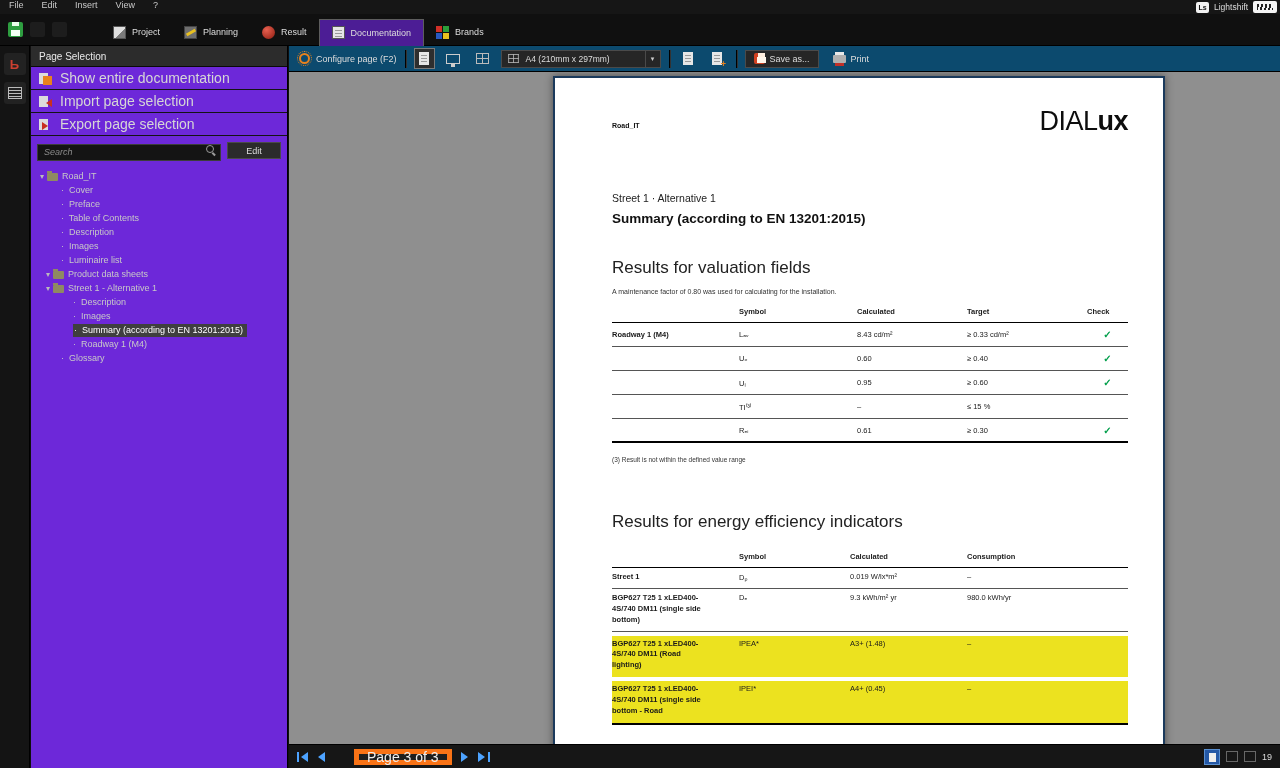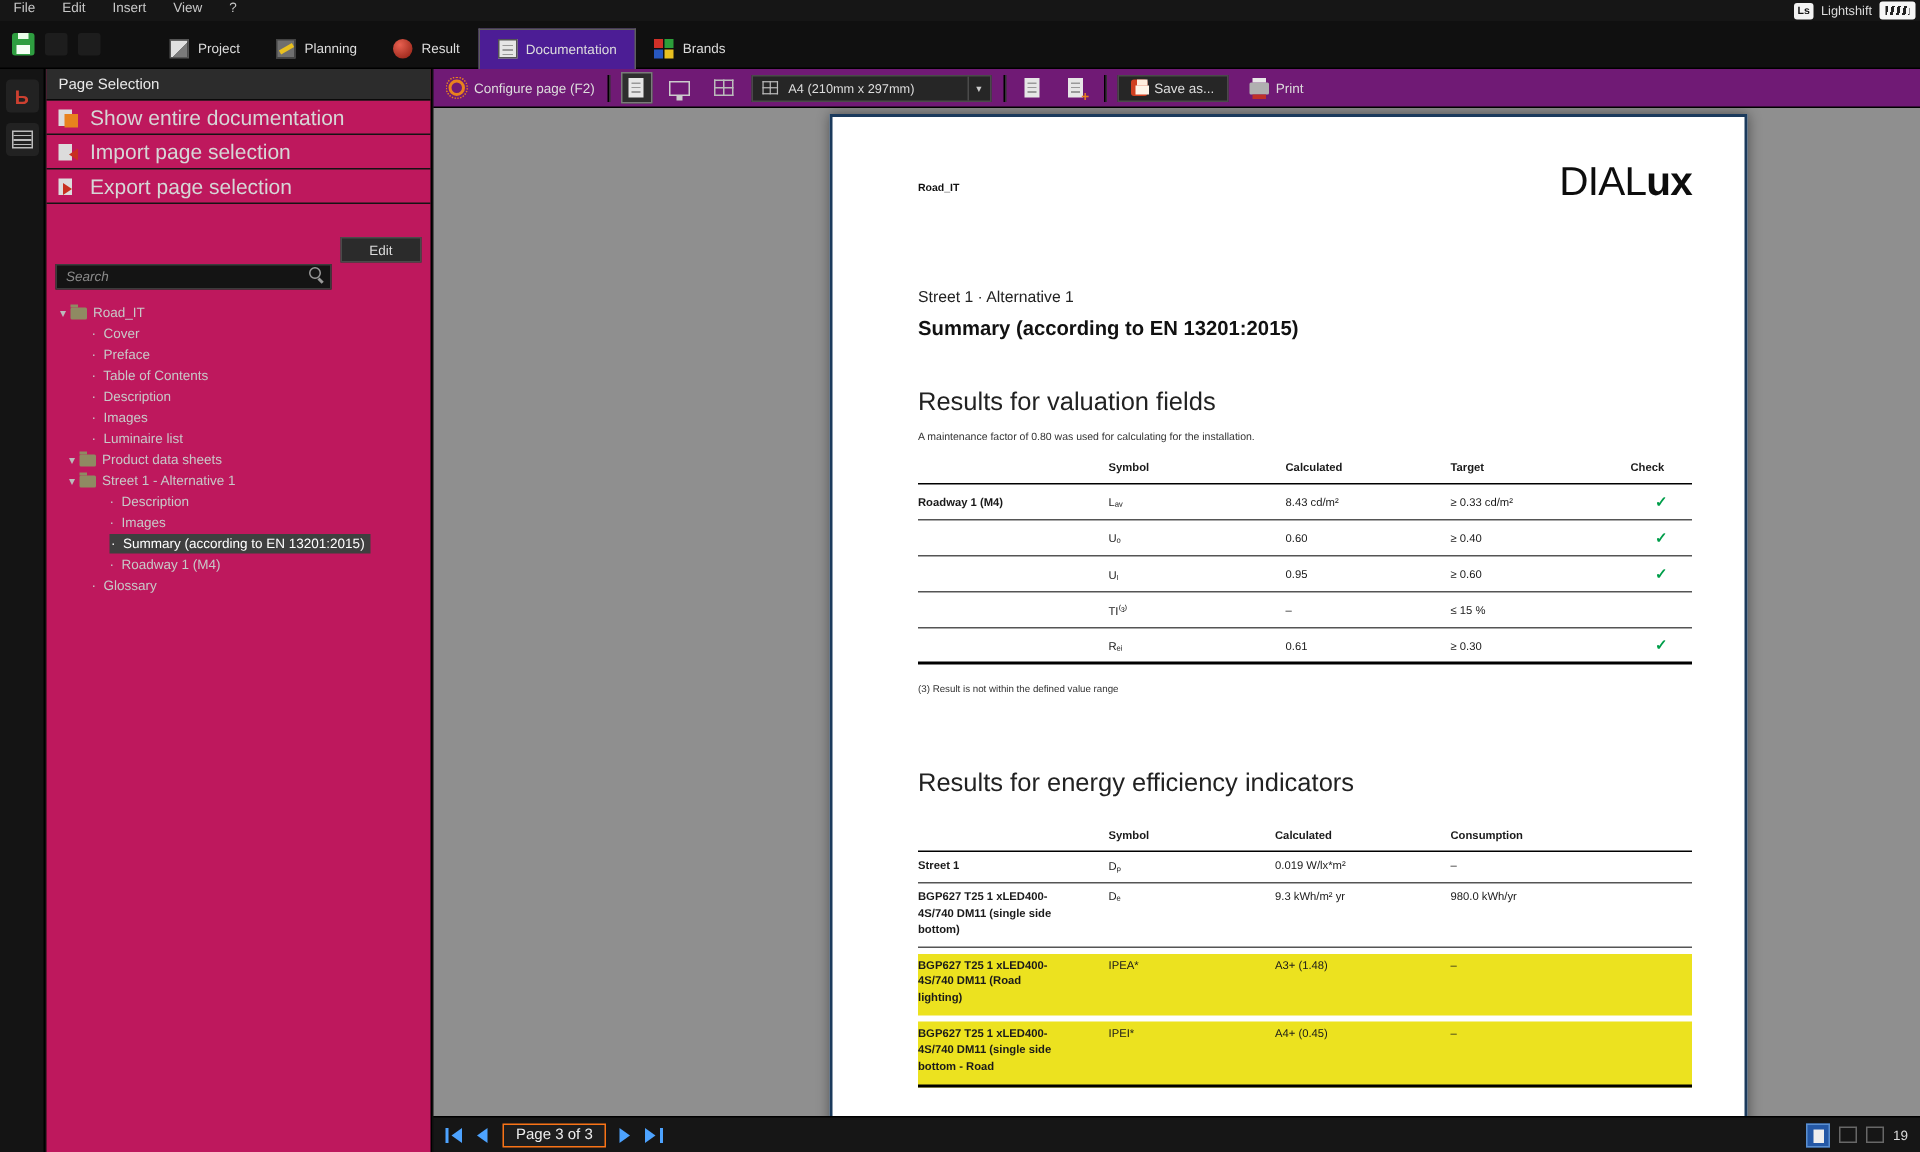--- a/index.html
+++ b/index.html
@@ -52,35 +52,35 @@
   
   .leftrail { position:absolute; top:46px; left:0; width:30px; bottom:0; background:#141414;
               border-right:1px solid #000; }
   .rail-btn { width:22px; height:22px; margin:7px auto 3px; background:#222; border-radius:3px;
               display:flex; align-items:center; justify-content:center; }
   .rail-h { color:#cc4030; font-size:13px; font-weight:bold; line-height:1; }
   .rail-doc { width:14px; height:12px; border:1px solid #bbb;
               background:repeating-linear-gradient(#0000 0 2px,#bbb 2px 3px); }
 
   
-  .sidebar { position:absolute; top:46px; left:31px; width:257px; bottom:0; background:#be185d;
+  .sidebar { position:absolute; top:46px; left:31px; width:257px; bottom:0; background:#6d28d9;
              border-right:1px solid #000; }
   .sb-header { height:21px; background:#2c2c2c; border-bottom:1px solid #0a0a0a; display:flex;
                align-items:center; padding-left:8px; font-size:10px; color:#e8e8e8; }
   .sb-action { height:23px; display:flex; align-items:center; gap:8px; padding-left:8px;
                border-bottom:1px solid #141414; font-size:14px; color:#d6d6d6; cursor:default; }
   .ai { width:13px; height:13px; position:relative; flex:0 0 13px; }
   .ai::before { content:""; position:absolute; left:0; top:1px; width:9px; height:11px; background:#dcdcdc; }
   .ai-show::after { content:""; position:absolute; left:4px; top:4px; width:9px; height:9px; background:#e8821e; }
   .ai-import::after { content:""; position:absolute; right:0; top:4px; border:4px solid transparent;
                       border-right:6px solid #c83020; }
   .ai-export::after { content:""; position:absolute; right:0; top:4px; border:4px solid transparent;
                       border-left:6px solid #c83020; }
   .sb-search { display:flex; align-items:center; gap:6px; padding:5px 6px 4px 6px; }
-  .search-wrap { position:relative; flex:1;margin-top:33px; }
+  .search-wrap { position:relative; flex:1; }
   .search-input { width:100%; height:17px; background:#141414; border:1px solid #3c3c3c; color:#ddd;
                   font-size:9px; padding:0 18px 0 6px; font-family:"Liberation Sans",sans-serif; }
   .search-input::placeholder { font-style:italic; color:#8a8a8a; }
   .mag { position:absolute; right:5px; top:4px; width:10px; height:10px; }
   .mag::before { content:""; position:absolute; left:0; top:0; width:6px; height:6px;
                  border:1.5px solid #9a9a9a; border-radius:50%; }
   .mag::after { content:""; position:absolute; left:7px; top:7px; width:4px; height:1.5px;
                 background:#9a9a9a; transform:rotate(45deg); transform-origin:0 0; }
   .edit-btn { width:54px; height:17px; background:#2b2b2b; border:1px solid #4a4a4a; font-size:9px;
               color:#ddd; display:flex; align-items:center; justify-content:center; cursor:default; }
@@ -94,21 +94,21 @@
   .tl.b::before { content:"·  "; white-space:pre; }
   .tl.wrap { white-space:normal; display:block; }
   .d0 { padding-left:9px; }
   .f1 { padding-left:15px; }
   .d1 { padding-left:30px; }
   .d2 { padding-left:42px; }
   .t-row.sel .tl { background:#3f3f3f; color:#fff; padding:0 4px 0 1px; }
 
   
   .main { position:absolute; left:289px; top:46px; right:0; bottom:0; }
-  .doc-toolbar { position:absolute; top:0; left:0; right:0; height:26px; background:#701a75;
+  .doc-toolbar { position:absolute; top:0; left:0; right:0; height:26px; background:#0c4a6e;
                  border-bottom:1px solid #000; display:flex; align-items:center; gap:8px;
                  padding:0 10px; font-size:9px; color:#ddd; }
   .dt-item { display:flex; align-items:center; gap:6px; cursor:default; }
   .gear { width:11px; height:11px; border:2px solid #e8821e; border-radius:50%; position:relative; }
   .gear::before { content:""; position:absolute; inset:-4px; border:1.5px dotted #e8821e; border-radius:50%; }
   .dt-sep { width:1px; height:18px; background:#000; box-shadow:1px 0 0 #333; }
   .view-btn { width:21px; height:21px; display:flex; align-items:center; justify-content:center; cursor:default; }
   .view-btn.selected { border:1px solid #7a7a7a; background:#2e2e2e; }
   .ic-pg { width:10px; height:13px; background:#e6e6e6; position:relative; display:inline-block; }
   .ic-pg::after { content:""; position:absolute; left:2px; right:2px; top:3px; height:7px;
@@ -178,22 +178,22 @@
   .bottom-bar { position:absolute; left:0; right:0; bottom:0; height:24px; background:#161616;
                 border-top:1px solid #000; display:flex; align-items:center; gap:7px; padding:0 8px; }
   .navb { width:12px; height:10px; position:relative; cursor:default; }
   .navb::after { content:""; position:absolute; top:0; }
   .nav-first::before { content:""; position:absolute; left:0; top:0; width:2px; height:10px; background:#4da3ff; }
   .nav-first::after { left:4px; border:5px solid transparent; border-right:7px solid #4da3ff; border-left:none; }
   .nav-prev::after { left:2px; border:5px solid transparent; border-right:7px solid #4da3ff; border-left:none; }
   .nav-next::after { left:2px; border:5px solid transparent; border-left:7px solid #4da3ff; border-right:none; }
   .nav-last::before { content:""; position:absolute; right:0; top:0; width:2px; height:10px; background:#4da3ff; }
   .nav-last::after { left:0; border:5px solid transparent; border-left:7px solid #4da3ff; border-right:none; }
-  .page-box { min-width:68px; height:16px; border:1px solid #f97316; background:#1e1e1e; color:#eee;
-              font-size:10px; display:flex; align-items:center; justify-content:center; padding:0 8px; }
+  .page-box { min-width:68px; height:16px; border:5px solid #f97316; background:#1e1e1e; color:#eee;
+              font-size:14px; display:flex; align-items:center; justify-content:center; padding:0 8px;margin-left:19px; }
   .bb-right { margin-left:auto; display:flex; align-items:center; gap:6px; }
   .zoom-sel { width:16px; height:16px; background:#2458a6; border:1px solid #5a8fd0; position:relative; }
   .zoom-sel::after { content:""; position:absolute; left:4px; top:3px; width:7px; height:9px; background:#eee; }
   .zoom-ic { width:12px; height:11px; border:1px solid #8a8a8a; position:relative; opacity:.7; }
   .zoom-val { font-size:9px; color:#ddd; }
 </style>
 </head>
 <body>
 
 <div class="app">

